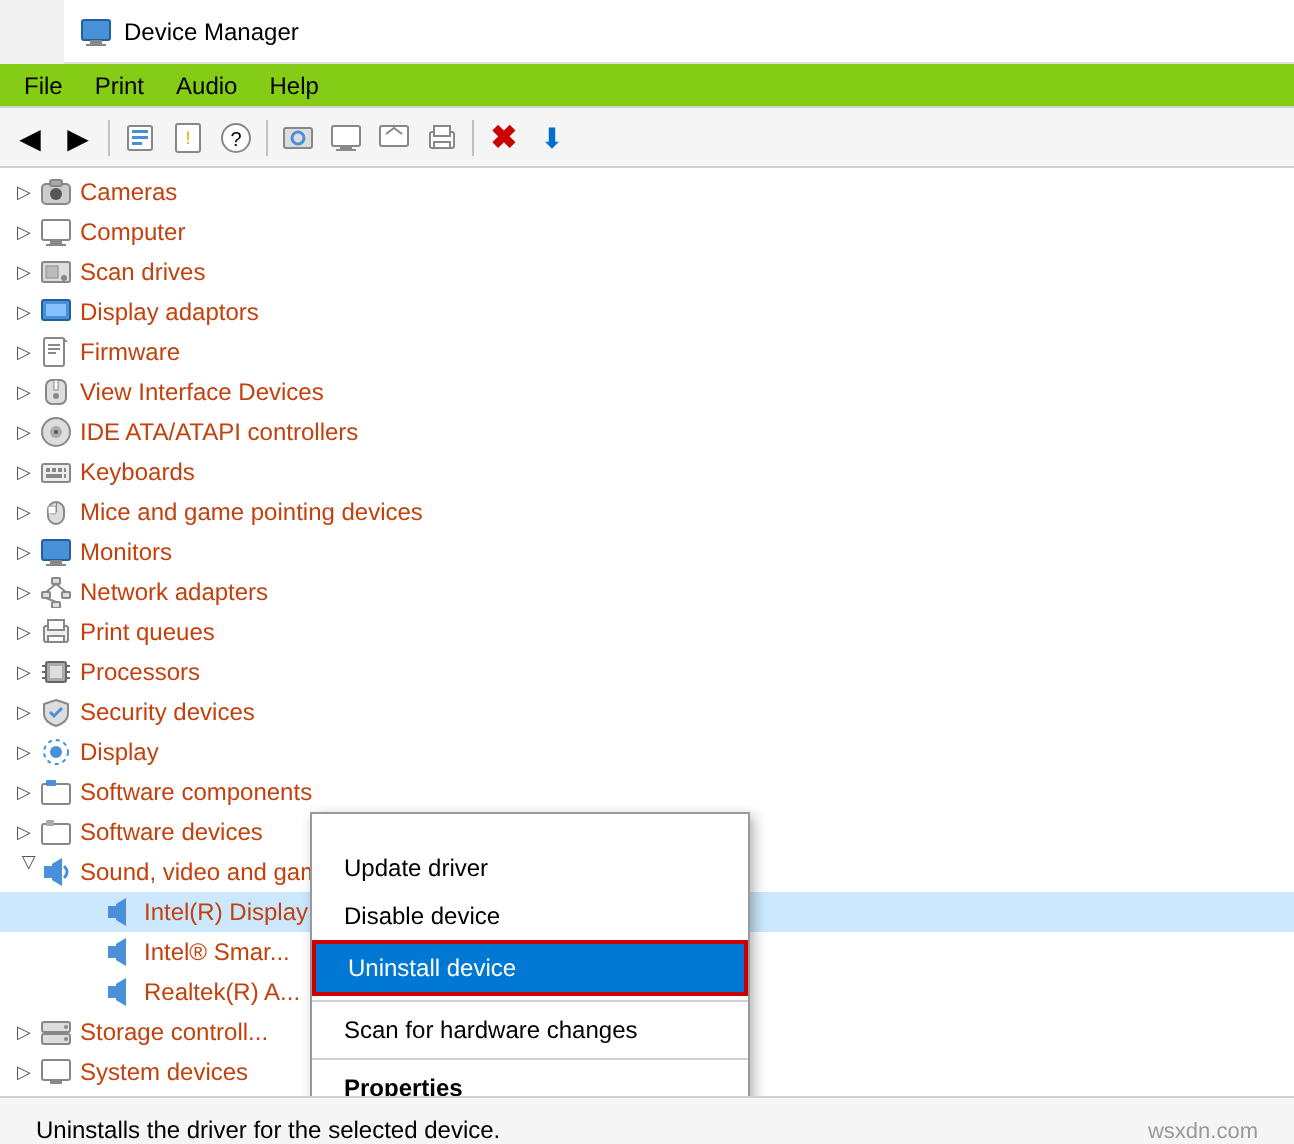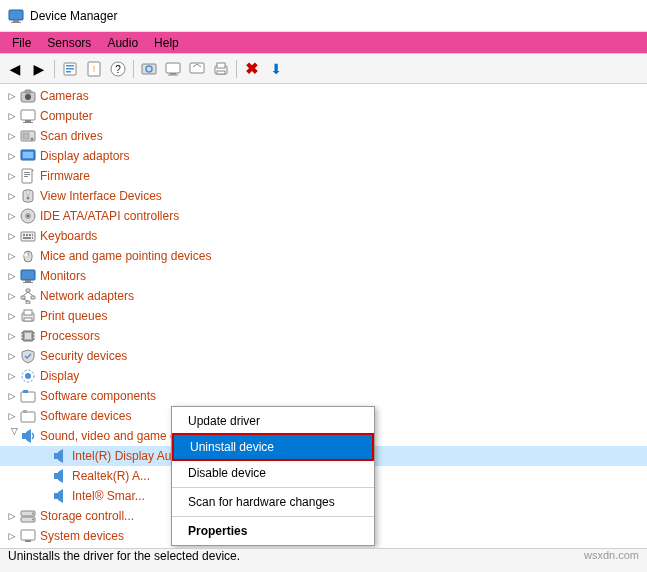--- a/index.html
+++ b/index.html
@@ -13,33 +13,34 @@
       user-select: none;
     }
     
     #title-bar {
       background: #fff;
       height: 32px;
       display: flex;
       align-items: center;
       padding: 0 8px;
       border-bottom: 1px solid #e0e0e0;
+      margin-left: 32px;
     }
     #title-bar .app-icon {
       width: 16px; height: 16px;
       margin-right: 6px;
     }
     #title-bar .title-text {
       font-size: 12px;
       font-weight: normal;
       color: #000;
     }
     
     #menu-bar {
-      background: #ec4899;
+      background: #84cc16;
       height: 22px;
       display: flex;
       align-items: center;
       padding: 0 4px;
       border-bottom: 1px solid #d0d0d0;
     }
     .menu-item {
       padding: 2px 8px;
       font-size: 12px;
       cursor: pointer;
@@ -106,23 +107,22 @@
     }
     
     #context-menu {
       position: absolute;
       top: 322px;
       left: 155px;
       background: #fff;
       border: 1px solid #999;
       box-shadow: 2px 2px 6px rgba(0,0,0,0.3);
       z-index: 100;
-      width: 204px;
-      padding: 2px 0;
-      margin-left: 16px;
+      width: 220px;
+      padding: 15px 0;
     }
     .ctx-item {
       padding: 5px 16px;
       font-size: 12px;
       cursor: pointer;
       color: #000;
     }
     .ctx-item.highlighted {
       background: #0078d4;
       color: #fff;
@@ -135,22 +135,22 @@
       height: 1px;
       background: #d0d0d0;
       margin: 2px 0;
     }
     
     #status-bar {
       background: #f5f5f5;
       height: 24px;
       border-top: 1px solid #d0d0d0;
       display: flex;
-      align-items: flex-start;
-      padding: 0 8px;
+      align-items: flex-end;
+      padding: 0 18px;
       font-size: 12px;
       color: #000;
       position: absolute;
       bottom: 0;
       left: 0;
       right: 0;
     }
     #status-bar .wsxdn {
       margin-left: auto;
       color: #999;
@@ -166,21 +166,21 @@
       <rect x="1" y="2" width="14" height="10" rx="1" fill="#4a90d9" stroke="#2060a0" stroke-width="1"></rect>
       <rect x="5" y="12" width="6" height="2" fill="#888"></rect>
       <rect x="3" y="14" width="10" height="1" fill="#888"></rect>
     </svg>
   </div>
   <span class="title-text">Device Manager</span>
 </div>
 
 <div id="menu-bar">
   <span class="menu-item">File</span>
-  <span class="menu-item">Sensors</span>
+  <span class="menu-item">Print</span>
   <span class="menu-item">Audio</span>
   <span class="menu-item">Help</span>
 </div>
 
 <div id="toolbar">
   <div class="toolbar-btn">◀</div>
   <div class="toolbar-btn">▶</div>
   <div class="toolbar-sep"></div>
   <div class="toolbar-btn">
     <svg width="16" height="16" viewBox="0 0 16 16">
@@ -475,32 +475,32 @@
   </div>
 
   <div class="tree-item" style="padding-left:36px;">
     <span class="expander" style="visibility:hidden;">▷</span>
     <span class="item-icon">
       <svg width="16" height="16" viewBox="0 0 16 16">
           <rect x="2" y="5" width="4" height="6" fill="#4a90d9"></rect>
           <path d="M6 4 L11 1 L11 15 L6 12 Z" fill="#4a90d9"></path>
         </svg>
     </span>
-    <span class="item-label">Realtek(R) A...</span>
+    <span class="item-label">Intel® Smar...</span>
   </div>
 
   <div class="tree-item" style="padding-left:36px;">
     <span class="expander" style="visibility:hidden;">▷</span>
     <span class="item-icon">
       <svg width="16" height="16" viewBox="0 0 16 16">
           <rect x="2" y="5" width="4" height="6" fill="#4a90d9"></rect>
           <path d="M6 4 L11 1 L11 15 L6 12 Z" fill="#4a90d9"></path>
         </svg>
     </span>
-    <span class="item-label">Intel® Smar...</span>
+    <span class="item-label">Realtek(R) A...</span>
   </div>
 
   <div class="tree-item">
     <span class="expander">▷</span>
     <span class="item-icon">
       <svg width="16" height="16" viewBox="0 0 16 16">
           <rect x="1" y="3" width="14" height="5" rx="1" fill="#ddd" stroke="#888" stroke-width="1"></rect>
           <rect x="1" y="9" width="14" height="5" rx="1" fill="#ddd" stroke="#888" stroke-width="1"></rect>
           <circle cx="13" cy="5.5" r="1" fill="#888"></circle>
           <circle cx="13" cy="11.5" r="1" fill="#888"></circle>
@@ -521,22 +521,22 @@
   </div>
 
   <div class="tree-item">
     
     
     
   </div>
 
   <div id="context-menu">
     <div class="ctx-item">Update driver</div>
+    <div class="ctx-item">Disable device</div>
     <div class="ctx-item highlighted">Uninstall device</div>
-    <div class="ctx-item">Disable device</div>
     <div class="ctx-separator"></div>
     <div class="ctx-item">Scan for hardware changes</div>
     <div class="ctx-separator"></div>
     <div class="ctx-item bold">Properties</div>
   </div>
 
 </div>
 
 <div id="status-bar">
   <span>Uninstalls the driver for the selected device.</span>

